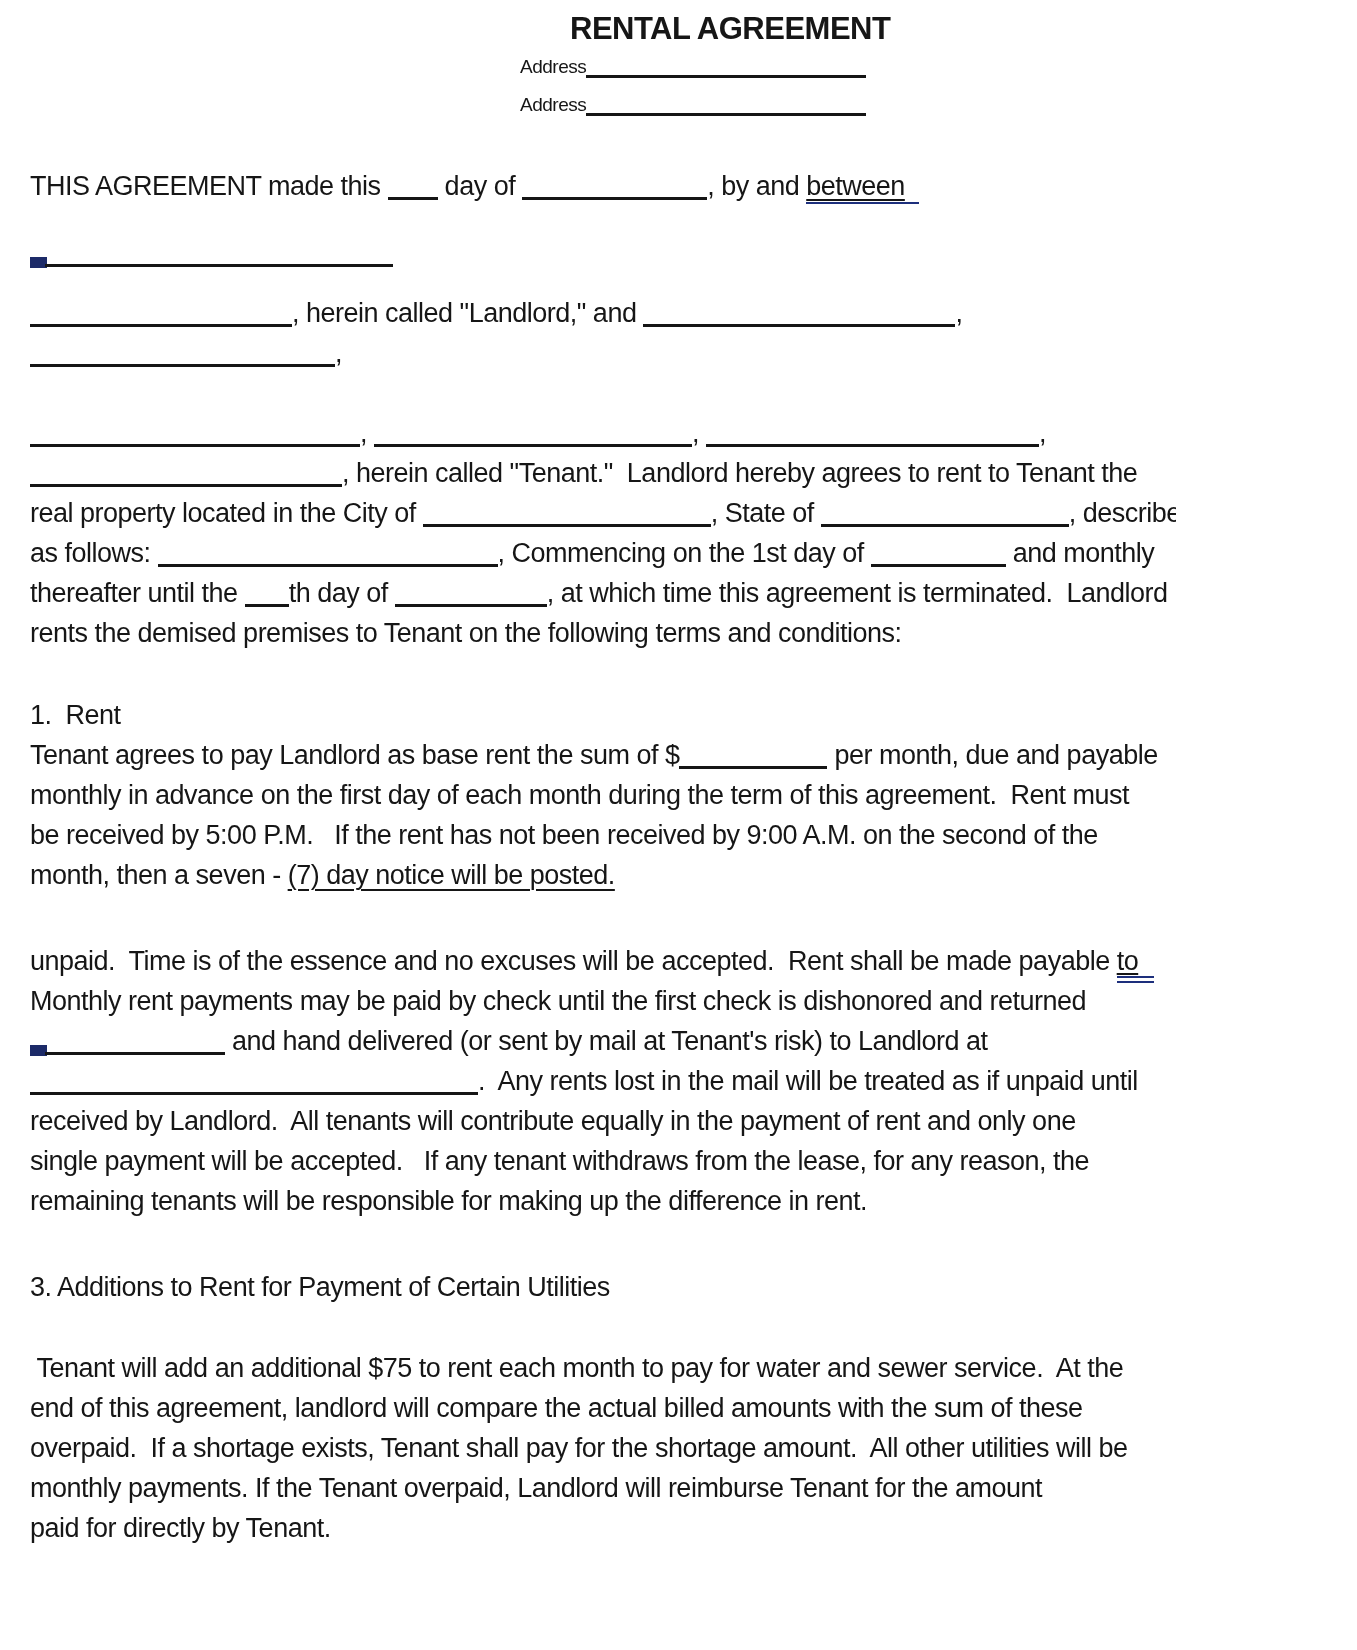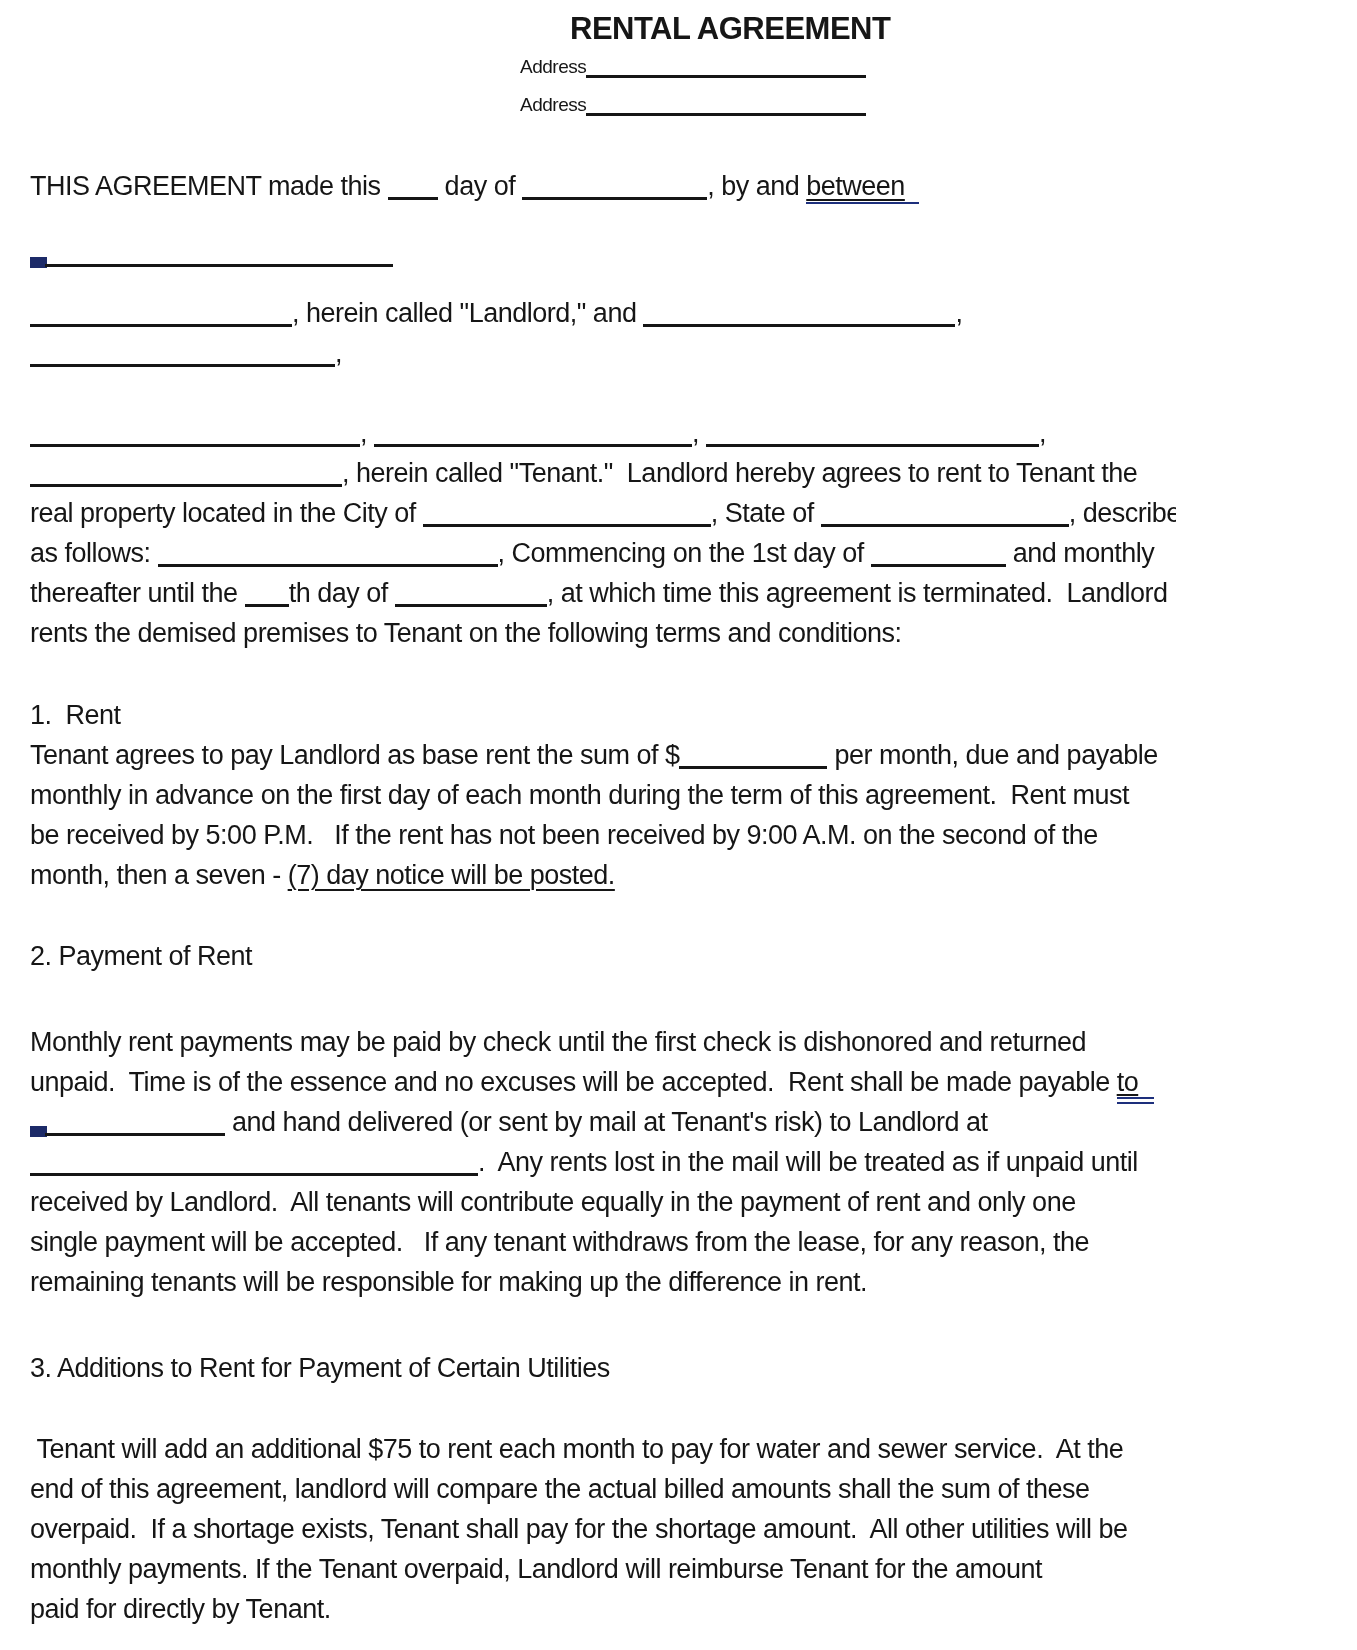--- a/index.html
+++ b/index.html
@@ -104,35 +104,34 @@
 
   <div class="line mt-h1">1.  Rent</div>
 
   <div class="mt-p1">
     <div class="line"><span>Tenant agrees to pay Landlord as base rent the sum of $</span><span class="bl" style="width:148px"></span><span> per month, due and payable</span></div>
     <div class="line">monthly in advance on the first day of each month during the term of this agreement.  Rent must</div>
     <div class="line">be received by 5:00 P.M.   If the rent has not been received by 9:00 A.M. on the second of the</div>
     <div class="line"><span>month, then a seven - </span><span class="u">(7) day notice will be posted.</span></div>
   </div>
 
-  <div class="line mt-h2">2. Payment of Rent</div>
 
   <div class="mt-p2">
+    <div class="line"><span>unpaid.  Time is of the essence and no excuses will be accepted.  Rent shall be made payable </span><span class="bdu2">to</span></div>
     <div class="line">Monthly rent payments may be paid by check until the first check is dishonored and returned</div>
-    <div class="line"><span>unpaid.  Time is of the essence and no excuses will be accepted.  Rent shall be made payable </span><span class="bdu2">to</span></div>
     <div class="line"><span class="sq"></span><span class="bl" style="width:180px"></span><span> and hand delivered (or sent by mail at Tenant's risk) to Landlord at</span></div>
     <div class="line"><span class="bl" style="width:448px"></span><span>.  Any rents lost in the mail will be treated as if unpaid until</span></div>
     <div class="line">received by Landlord.  All tenants will contribute equally in the payment of rent and only one</div>
     <div class="line">single payment will be accepted.   If any tenant withdraws from the lease, for any reason, the</div>
     <div class="line">remaining tenants will be responsible for making up the difference in rent.</div>
   </div>
 
   <div class="line mt-h3">3. Additions to Rent for Payment of Certain Utilities</div>
 
   <div class="mt-p3">
     <div class="line"> Tenant will add an additional $75 to rent each month to pay for water and sewer service.  At the</div>
-    <div class="line">end of this agreement, landlord will compare the actual billed amounts shall the sum of these</div>
+    <div class="line">end of this agreement, landlord will compare the actual billed amounts with the sum of these</div>
     <div class="line">overpaid.  If a shortage exists, Tenant shall pay for the shortage amount.  All other utilities will be</div>
     <div class="line">monthly payments. If the Tenant overpaid, Landlord will reimburse Tenant for the amount</div>
     <div class="line">paid for directly by Tenant.</div>
   </div>
 
 </div>
 
 </body></html>

